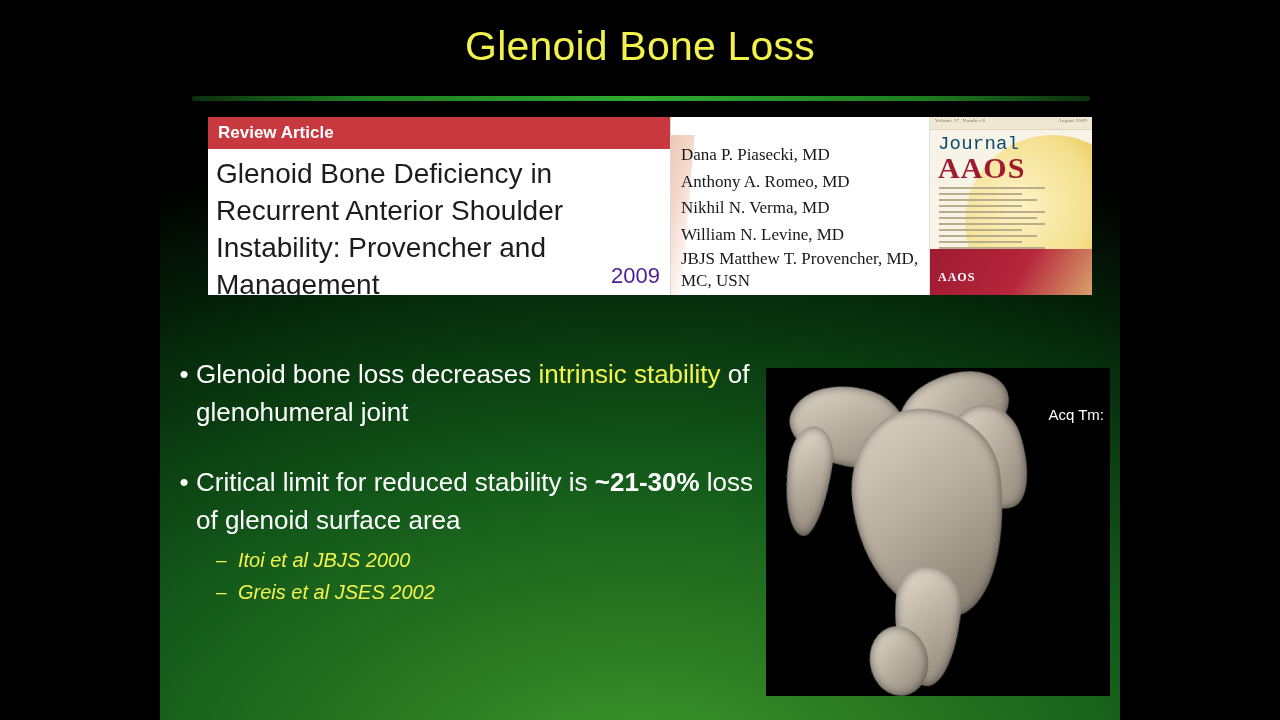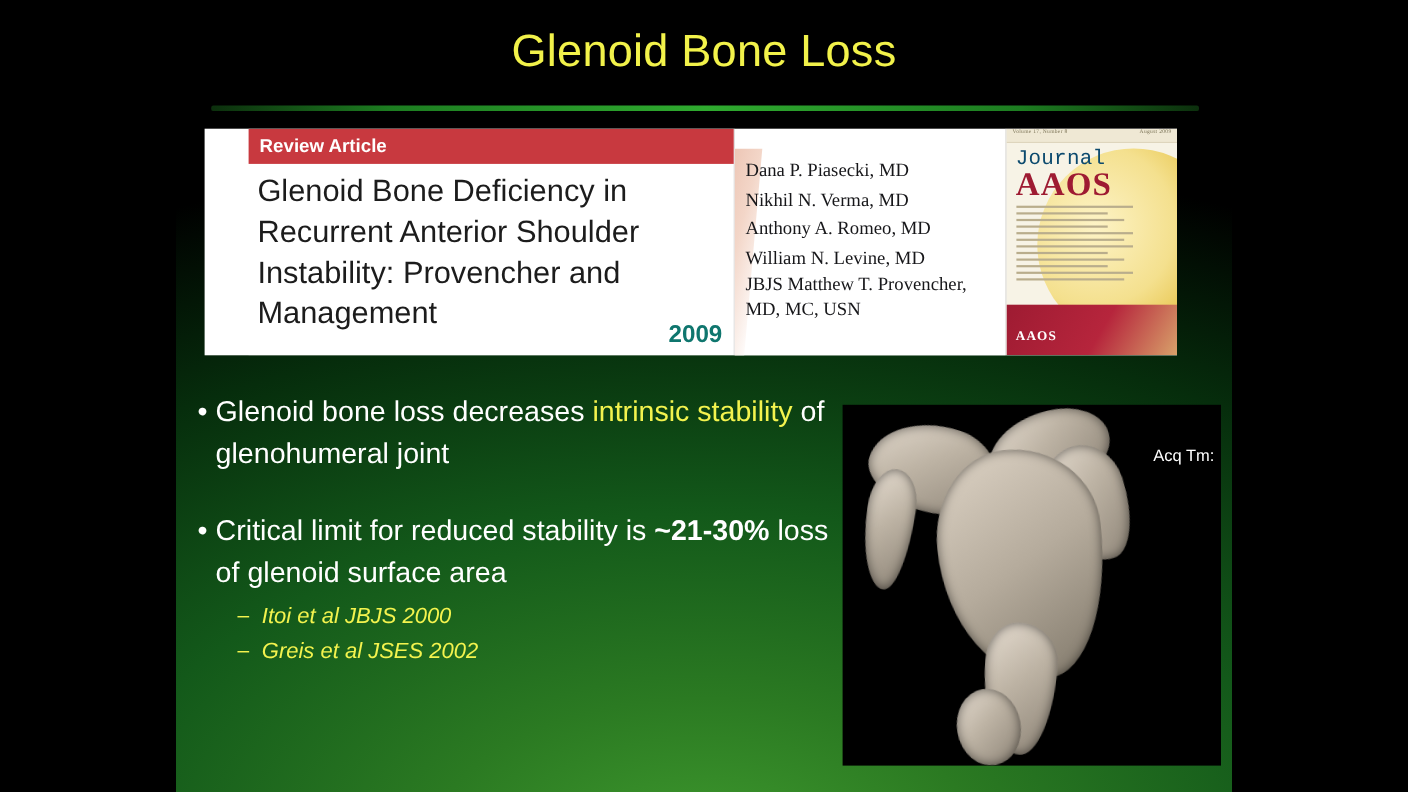--- a/index.html
+++ b/index.html
@@ -54,29 +54,28 @@
     left: 32px;
     width: 898px;
     height: 5px;
     background: linear-gradient(90deg, #0c2f0d 0%, #1d7d21 18%, #2faa2f 50%, #1d7d21 82%, #0c2f0d 100%);
     border-radius: 2px;
   }
 
   
   #article-figure {
     position: absolute;
-    left: 26px;
+    left: 48px;
     top: 117px;
     width: 884px;
-    height: 206px;
+    height: 178px;
     background: #ffffff;
     box-sizing: border-box;
     display: flex;
     overflow: hidden;
-    padding-left: 40px;
   }
 
   .fig-left {
     position: relative;
     width: 463px;
     height: 100%;
     background: #ffffff;
     box-sizing: border-box;
     border-right: 1px solid #d8d8d8;
   }
@@ -108,22 +107,22 @@
     line-height: 37px;
     font-family: "Liberation Sans", sans-serif;
     font-weight: 400;
   }
 
   .article-year {
     position: absolute;
     right: 10px;
     bottom: 6px;
     font-size: 22px;
-    font-weight: bold;
-    color: #0f766e;
+    font-weight: normal;
+    color: #4c1d95;
     font-family: "Liberation Sans", sans-serif;
   }
 
   .fig-mid {
     position: relative;
     width: 258px;
     height: 100%;
     background: #ffffff;
     box-sizing: border-box;
     padding: 7px 6px 0 10px;
@@ -374,22 +373,22 @@
 
       <div class="fig-left">
         <div class="review-band"></div>
         <div class="review-band-label">Review Article</div>
         <div class="article-title">Glenoid Bone Deficiency in Recurrent Anterior Shoulder Instability: Provencher and Management</div>
         <div class="article-year">2009</div>
       </div>
 
       <div class="fig-mid">
         <div class="author">Dana P. Piasecki, MD</div>
+        <div class="author">Anthony A. Romeo, MD</div>
         <div class="author">Nikhil N. Verma, MD</div>
-        <div class="author">Anthony A. Romeo, MD</div>
         <div class="author">William N. Levine, MD</div>
         <div class="author wrap">JBJS Matthew T. Provencher, MD, MC, USN</div>
       </div>
 
       <div class="fig-right">
         <div class="cover-topbar">
           <span class="cover-topbar-text">Volume 17, Number 8</span>
           <span class="cover-topbar-text r">August 2009</span>
         </div>
         <div class="cover-swoosh"></div>

